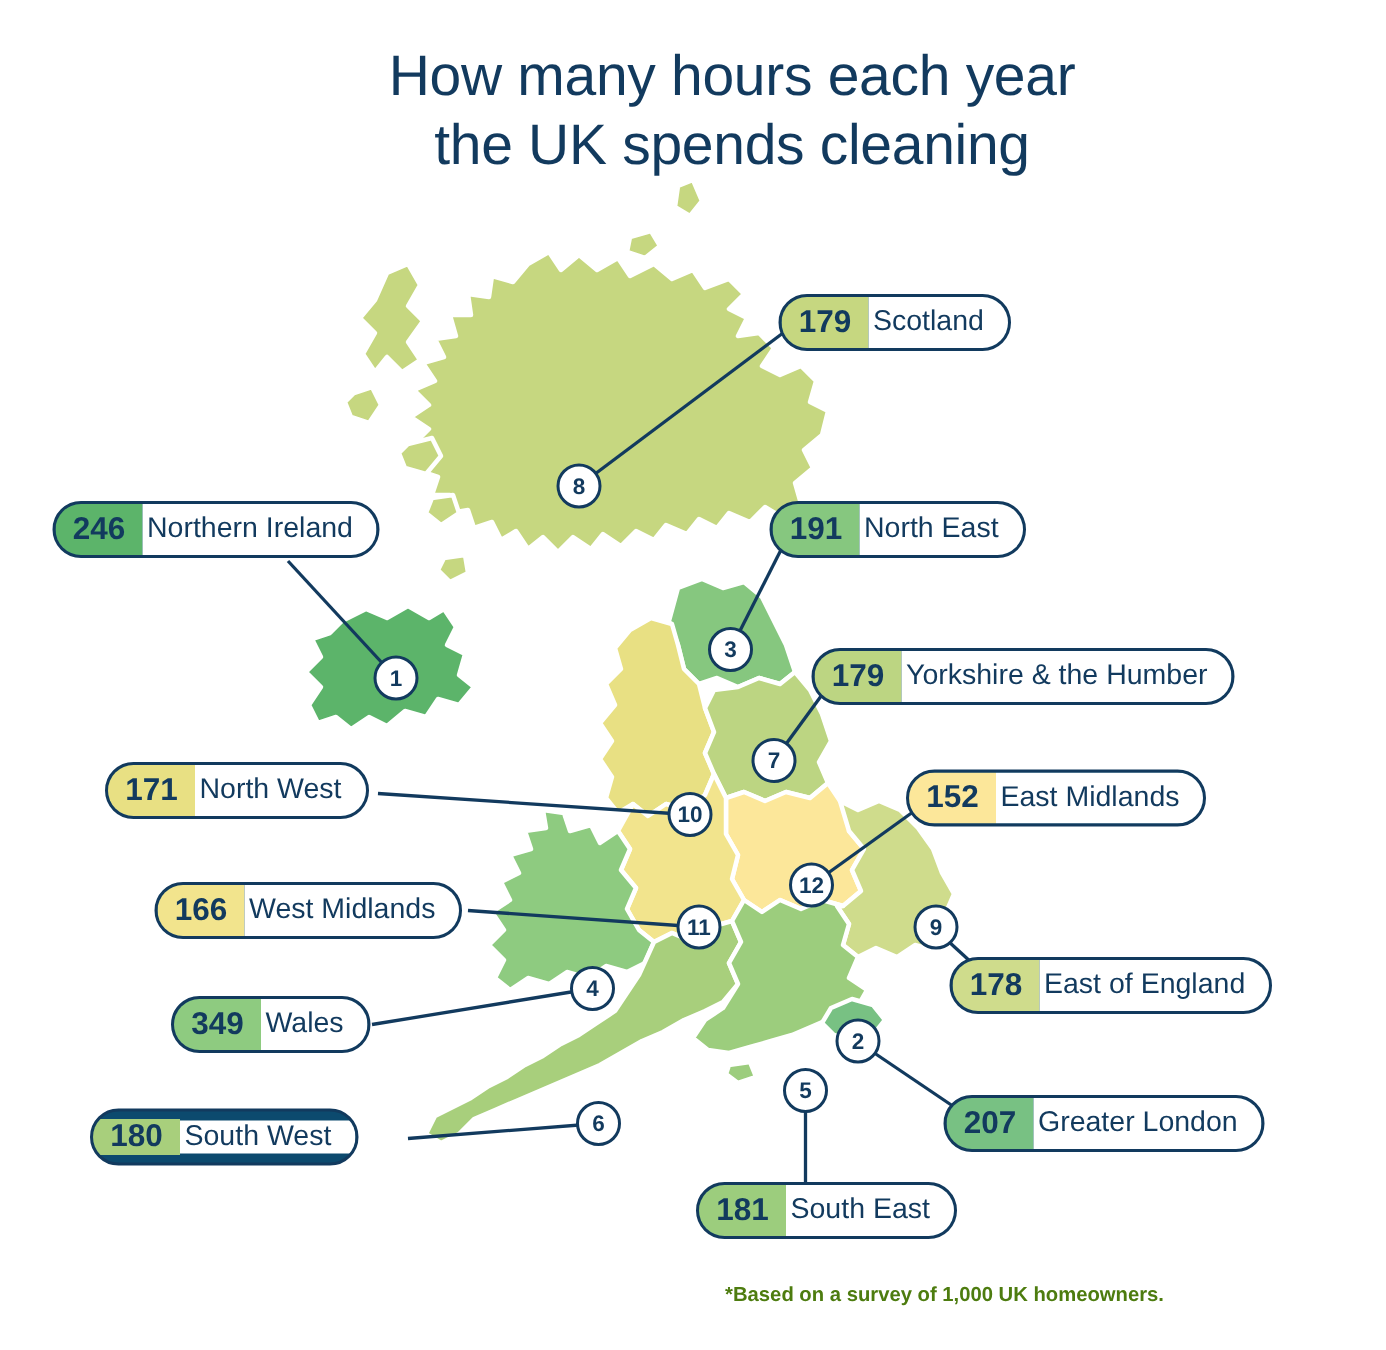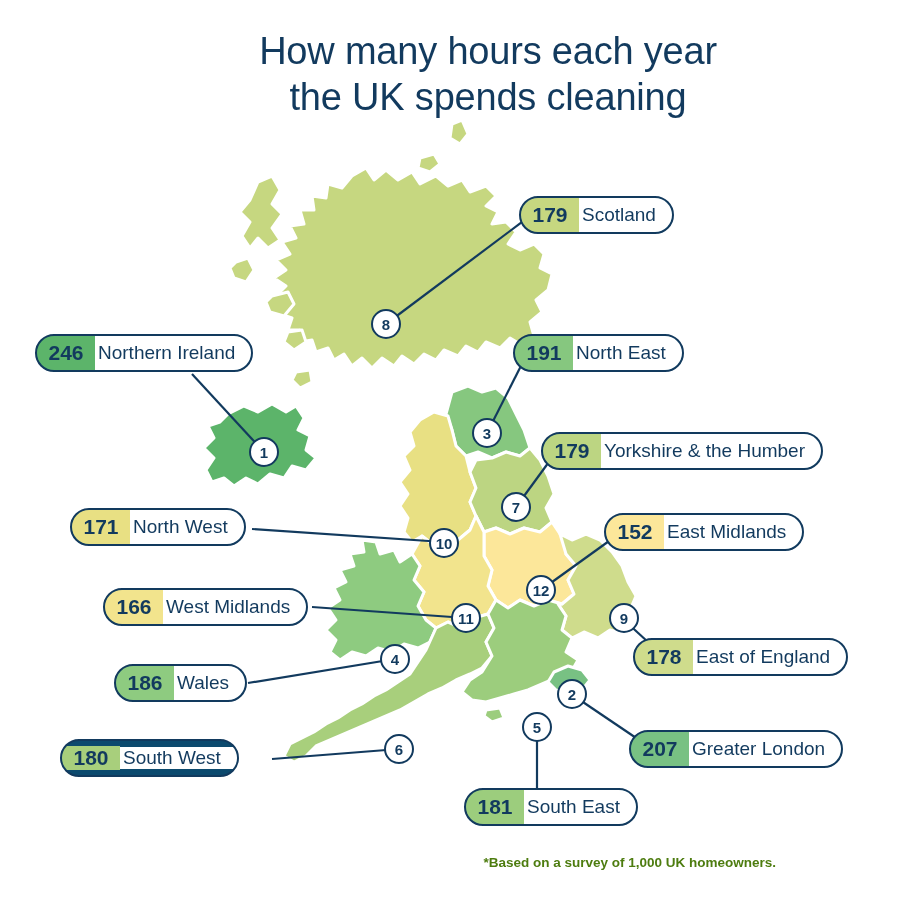--- a/index.html
+++ b/index.html
@@ -273,21 +273,21 @@
     </div>
   <div class="marker" style="left:516px; top:507px;">
       <span>7</span>
     </div>
   <div class="marker" style="left:386px; top:324px;">
       <span>8</span>
     </div>
   <div class="marker" style="left:624px; top:618px;">
       <span>9</span>
     </div>
-  <div class="marker" style="left:444px; top:543px;">
+  <div class="marker" style="left:460px; top:543px;">
       <span>10</span>
     </div>
   <div class="marker" style="left:466px; top:618px;">
       <span>11</span>
     </div>
   <div class="marker" style="left:541px; top:590px;">
       <span>12</span>
     </div>
 
   <div class="pill" style="left:519px; top:196px;">
@@ -324,21 +324,21 @@
     <span class="val" style="background:#f2e48d;">166</span>
     <span class="name">West Midlands</span>
   </div>
 
   <div class="pill" style="left:633px; top:638px;">
     <span class="val" style="background:#cfdc8c;">178</span>
     <span class="name">East of England</span>
   </div>
 
   <div class="pill" style="left:114px; top:664px;">
-    <span class="val" style="background:#8ecb80;">186</span>
+    <span class="val" style="background:#8ecb80;">349</span>
     <span class="name">Wales</span>
   </div>
 
   <div class="pill" style="left:629px; top:730px;">
     <span class="val" style="background:#78c183;">207</span>
     <span class="name">Greater London</span>
   </div>
 
   <div class="pill" style="left:60px; top:739px;align-items:center;">
     <span class="val" style="background:#a8cf7c;">180</span>

